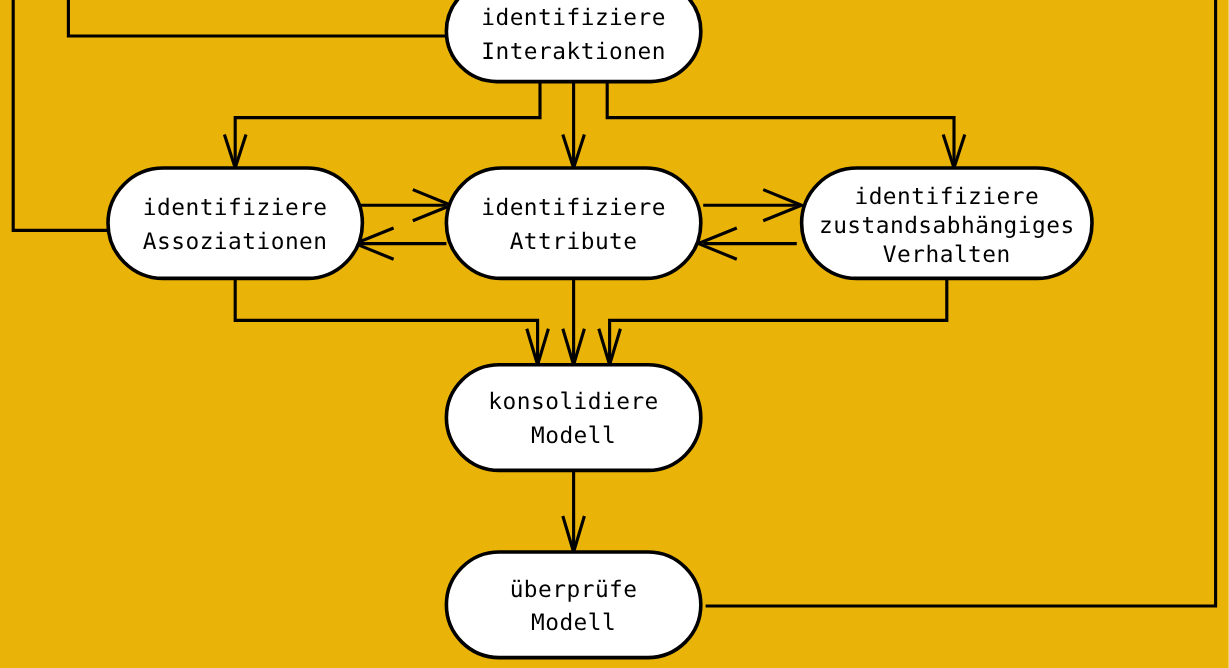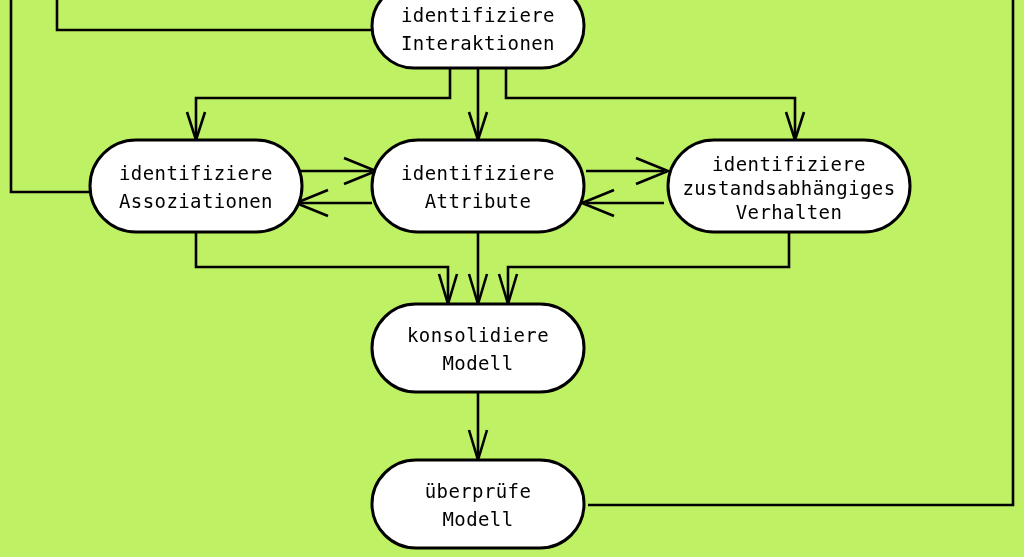--- a/index.html
+++ b/index.html
@@ -4,21 +4,21 @@
 <style>
   html, body {
     margin: 0;
     padding: 0;
     background: #ffffff;
   }
   #diagram-root {
     position: relative;
     width: 1024px;
     height: 557px;
-    background: #bef264;
+    background: #eab308;
     overflow: hidden;
     font-family: "DejaVu Sans Mono", "Liberation Mono", monospace;
   }
   svg.flow {
     position: absolute;
     top: 0;
     left: 0;
     width: 1024px;
     height: 557px;
     display: block;

